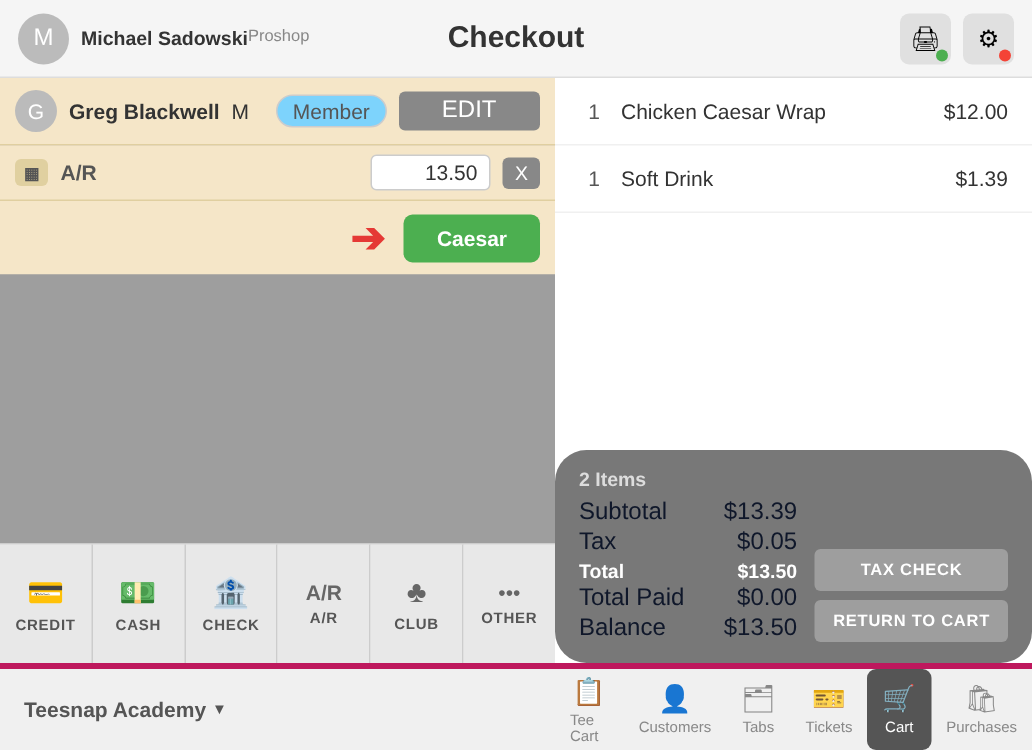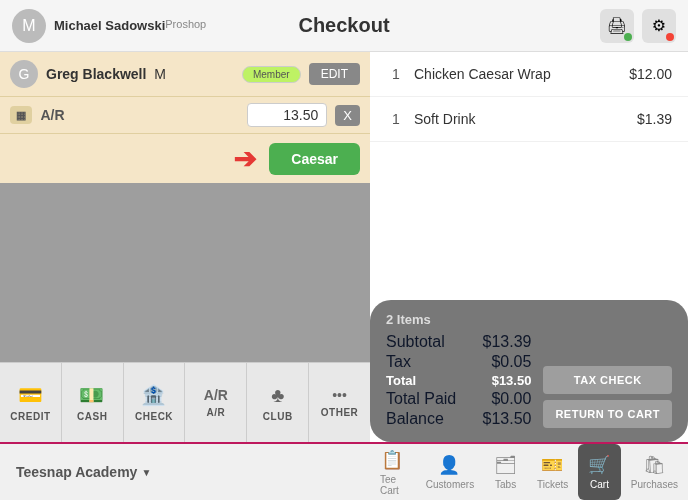--- a/index.html
+++ b/index.html
@@ -120,34 +120,34 @@
       font-size: 14px;
       flex-shrink: 0;
     }
     .customer-name {
       font-size: 14px;
       font-weight: 600;
       color: #333;
       flex: 1;
     }
     .member-badge {
-      background: #bef264;
+      background: #7dd3fc;
       border: 1px solid #ccc;
       border-radius: 12px;
       padding: 2px 10px;
-      font-size: 10px;
+      font-size: 14px;
       color: #555;
     }
     .edit-btn {
       background: #888;
       color: #fff;
       border: none;
       border-radius: 4px;
-      padding: 4px 12px;
-      font-size: 12px;
+      padding: 4px 29px;
+      font-size: 16px;
       cursor: pointer;
     }
 
     .ar-row {
       background: #f5e6c8;
       padding: 6px 10px;
       display: flex;
       align-items: center;
       gap: 8px;
       border-bottom: 1px solid #e0cfa0;
@@ -315,21 +315,21 @@
       color: #fff;
       font-size: 13px;
     }
 
     
     .bottom-nav {
       background: #f0f0f0;
       height: 58px;
       display: flex;
       align-items: center;
-      border-top: 2px solid #be185d;
+      border-top: 4px solid #be185d;
     }
     .bottom-left {
       width: 370px;
       padding: 0 16px;
       display: flex;
       align-items: center;
     }
     .venue-name {
       font-size: 14px;
       color: #555;

